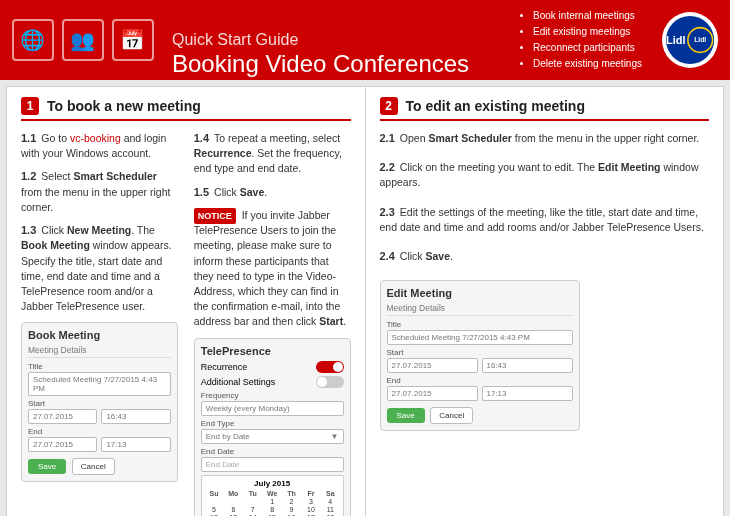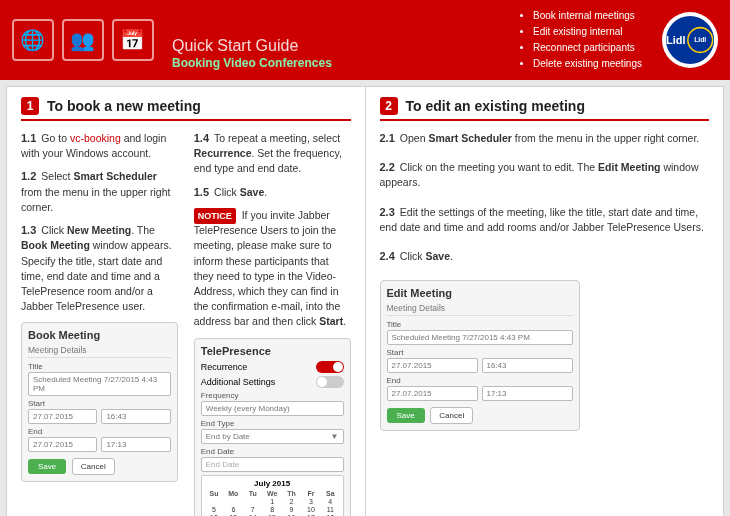--- a/index.html
+++ b/index.html
@@ -40,23 +40,23 @@
       flex: 1;
       padding-left: 8px;
     }
     .header-text .quick-start {
       color: rgba(255,255,255,0.85);
       font-size: 16px;
       margin-bottom: 2px;
       margin-top: 28px;
     }
     .header-text .title {
-      color: #86efac;
-      font-size: 12px;
-      font-weight: bold;
+      color: #ffffff;
+      font-size: 24px;
+      font-weight: normal;
       line-height: 1.1;
     }
     .header-text .subtitle {
       color: rgba(255,255,255,0.85);
       font-size: 10px;
       margin-top: 2px;
     }
     .header-bullets {
       color: white;
       font-size: 10px;
@@ -333,21 +333,21 @@
     <div class="header-icon-box">🌐</div>
     <div class="header-icon-box">👥</div>
     <div class="header-icon-box">📅</div>
   </div>
   <div class="header-text">
     <div class="quick-start">Quick Start Guide</div>
     <div class="title">Booking Video Conferences</div>
   </div>
   <ul class="header-bullets">
     <li>Book internal meetings</li>
-    <li>Edit existing internal</li>
+    <li>Edit existing meetings</li>
     <li>Reconnect participants</li>
     <li>Delete existing meetings</li>
   </ul>
   <div class="header-logo">
     <div class="lidl-logo">
       <svg width="46" height="46" viewBox="0 0 46 46">
         <circle cx="23" cy="23" r="23" fill="#003399"></circle>
         <circle cx="23" cy="23" r="20" fill="#003399" stroke="#ffcc00" stroke-width="2.5"></circle>
         <text x="23" y="27" text-anchor="middle" fill="white" font-size="11" font-weight="bold" font-family="Arial">Lidl</text>
       </svg>

